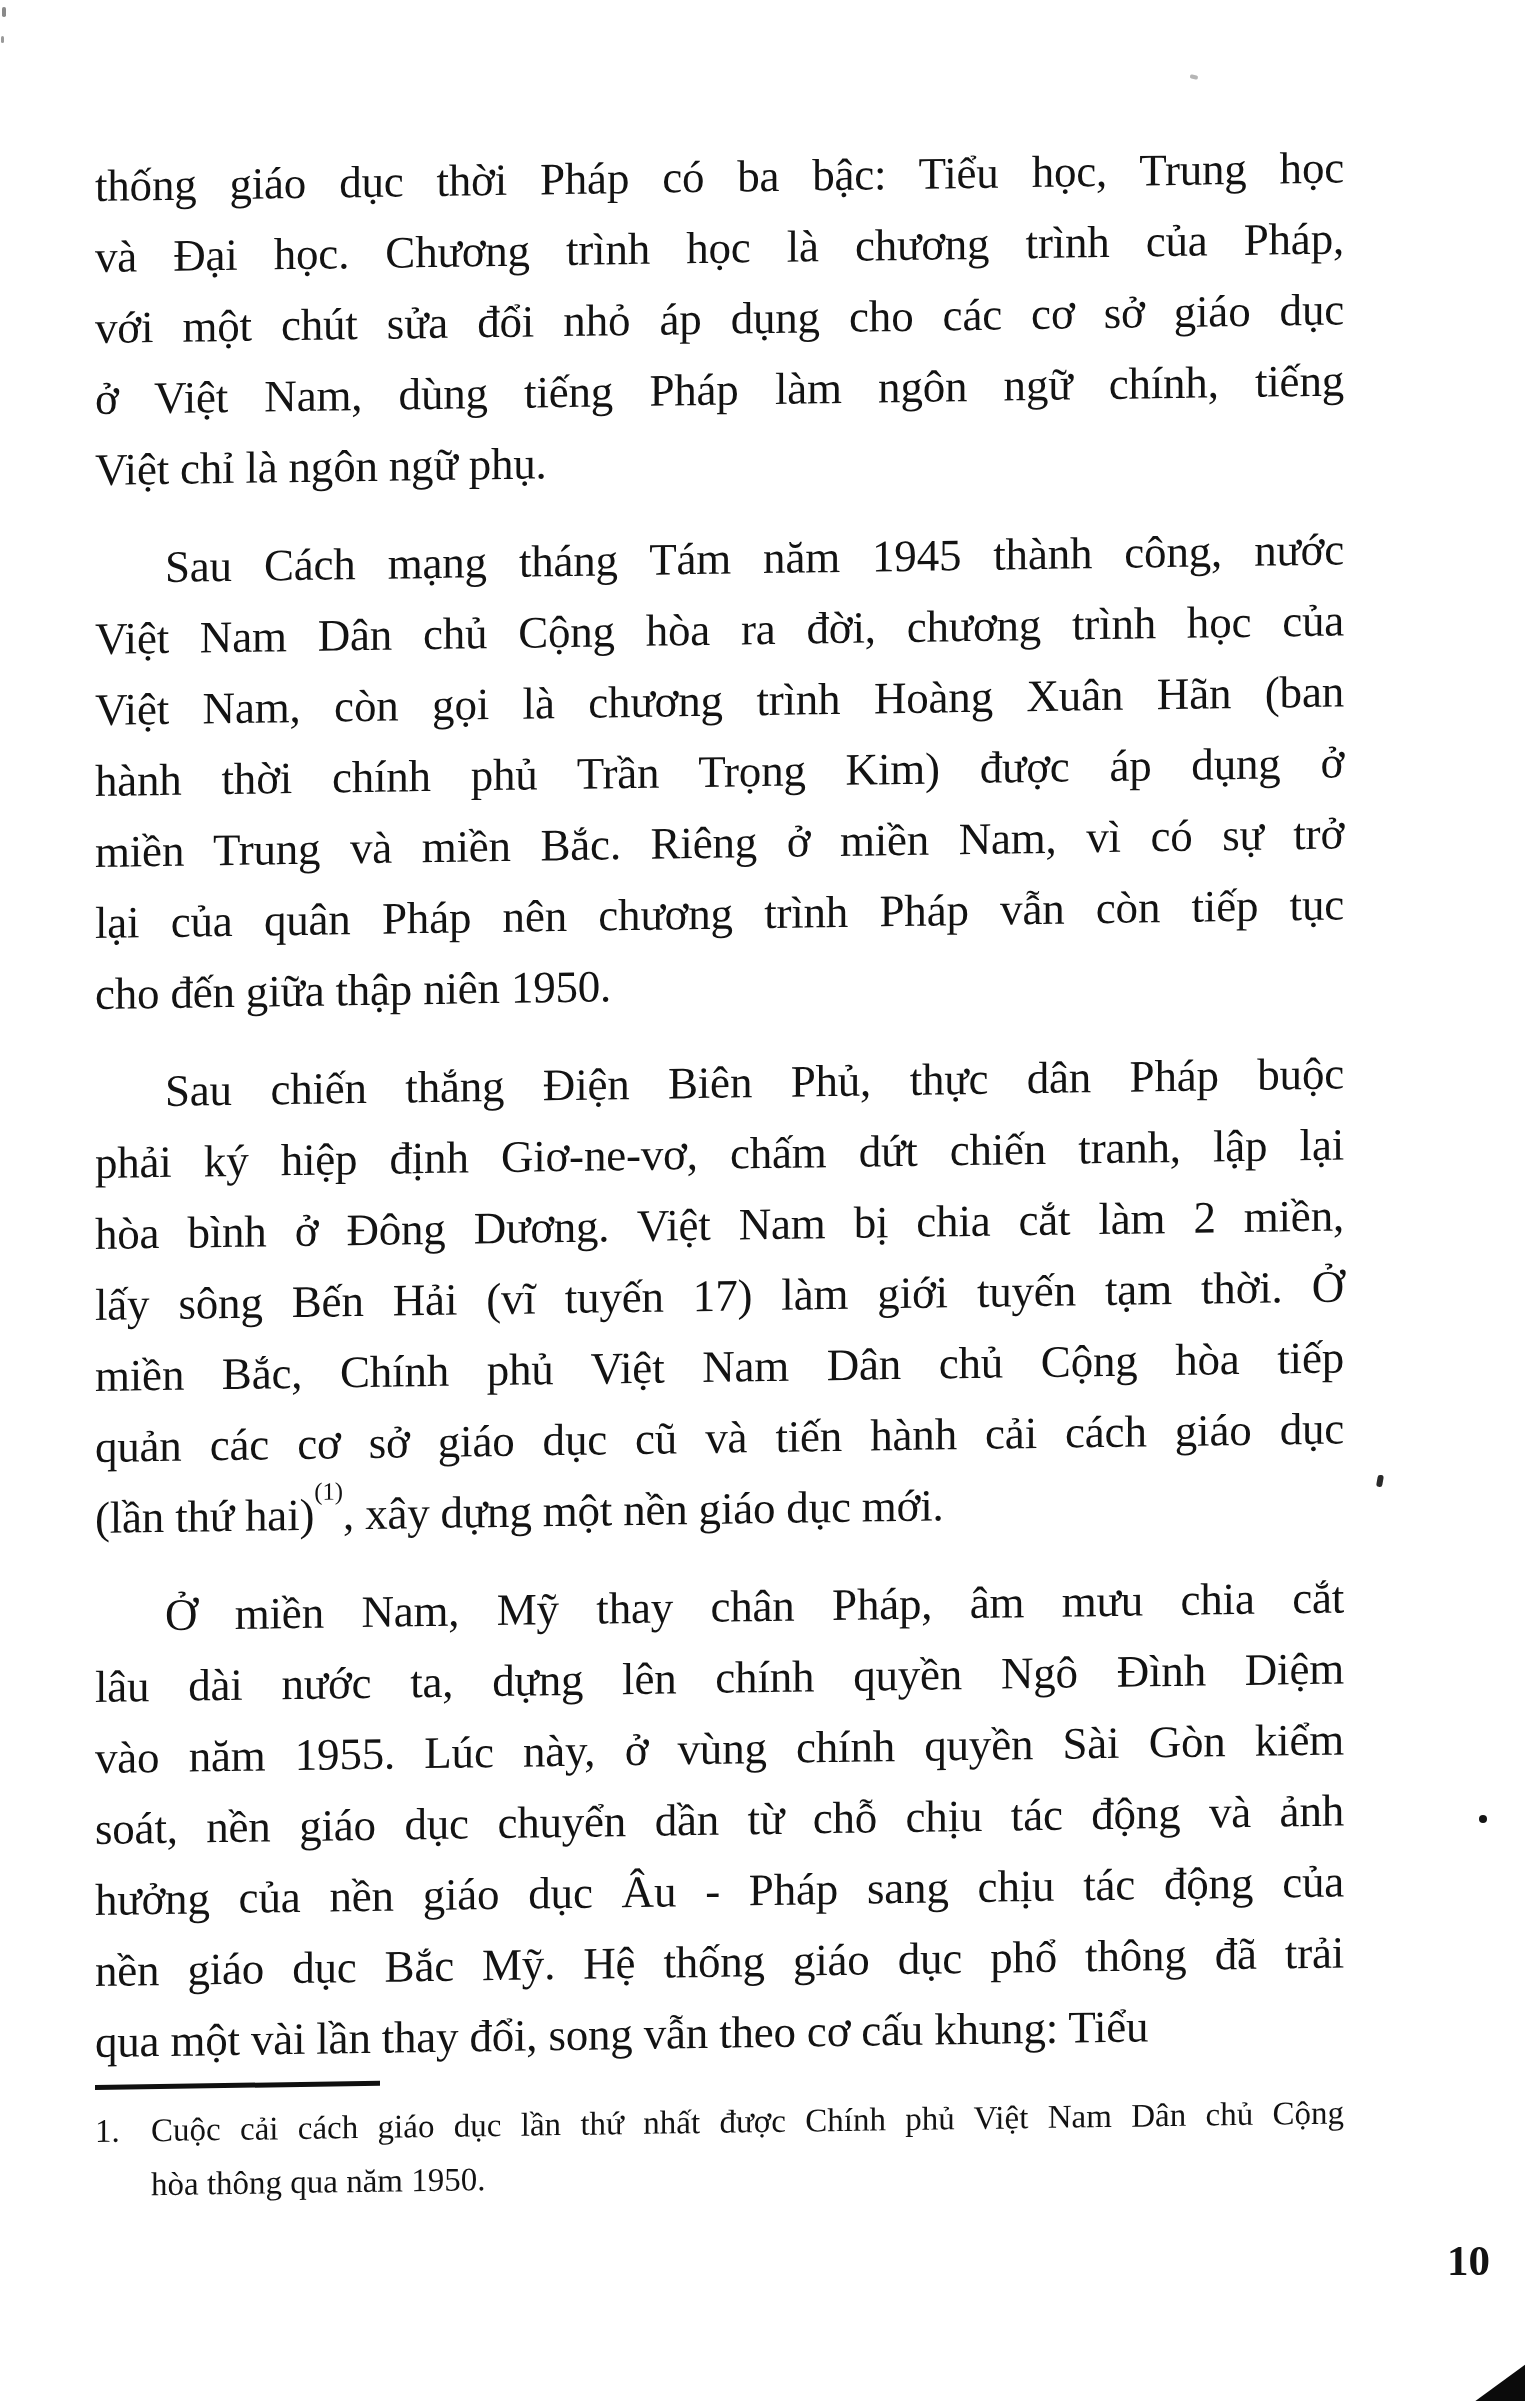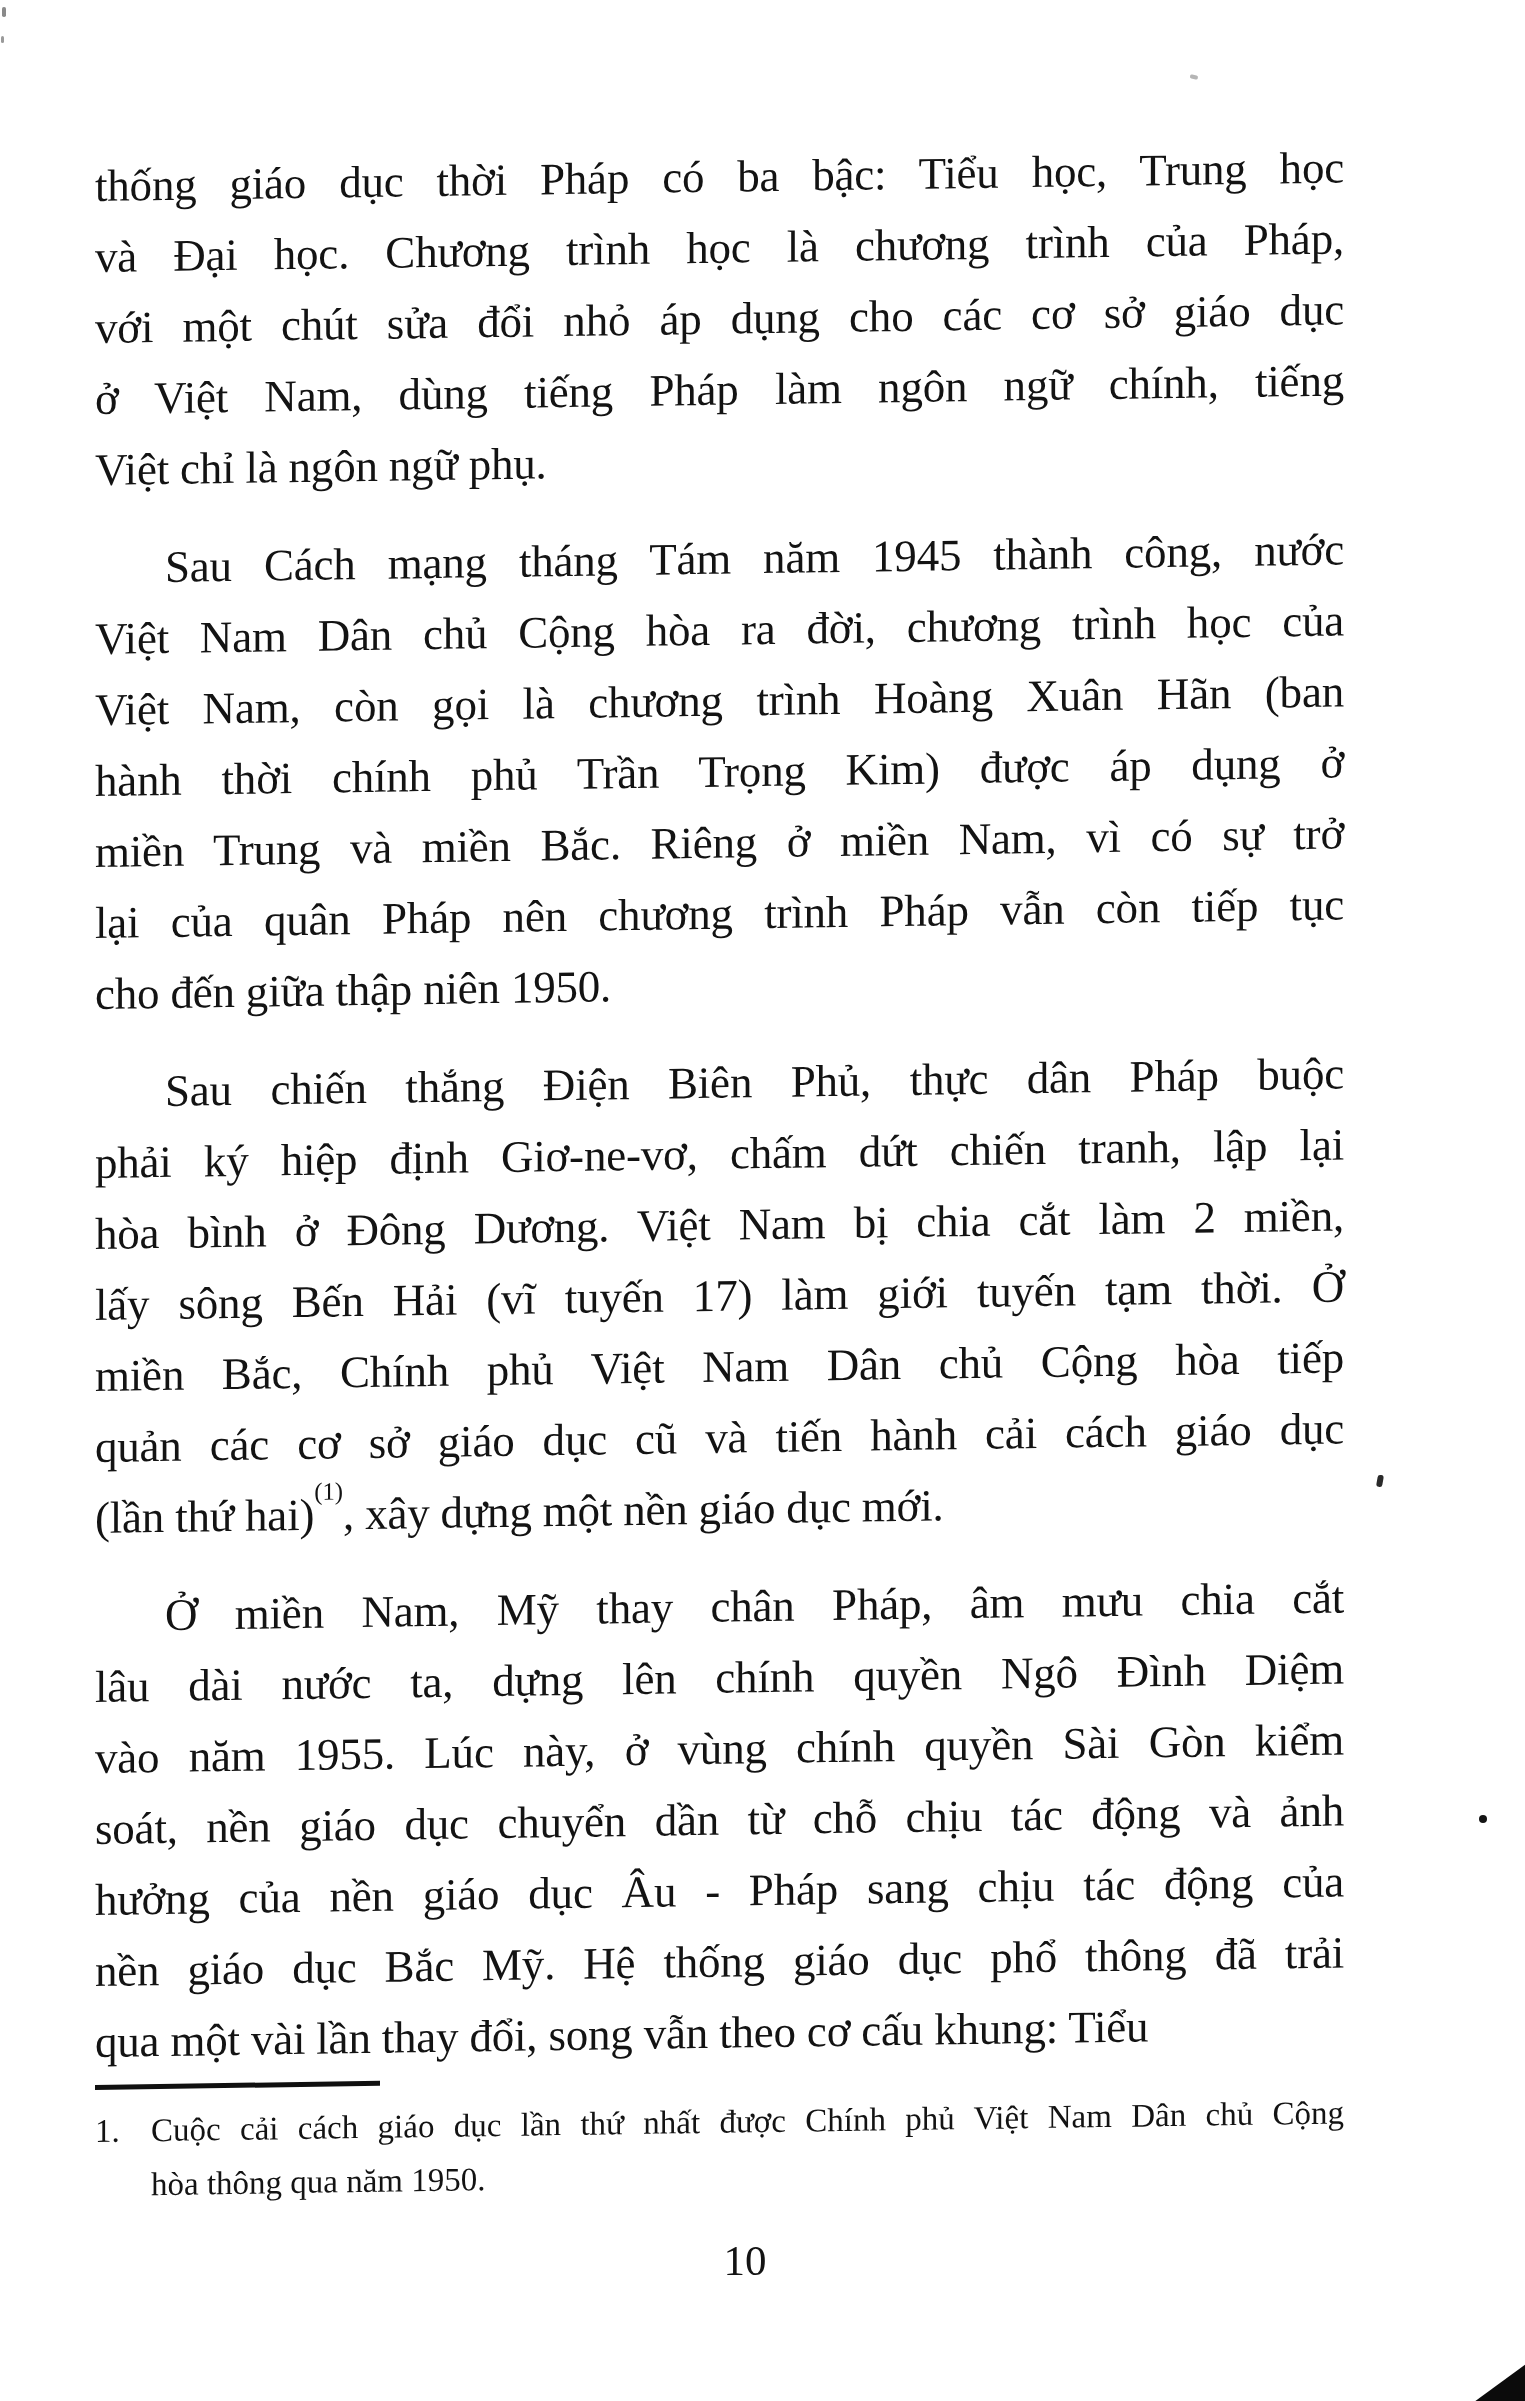--- a/index.html
+++ b/index.html
@@ -46,23 +46,24 @@
     font-size:33px;
     line-height:54px;
   }
   .fn-label{width:56px;flex:none;}
   .fn-lines{flex:1;min-width:0;}
   .fn-line{text-align:justify;text-align-last:justify;}
   .fn-line.last{text-align-last:left;}
   .page-number{
     position:absolute;
     top:2236px;left:0;width:1490px;
-    text-align:center;
+    text-align:right;
     font-size:43px;
     color:#131313;
+    font-weight:bold;
   }
   
   .artifact{position:absolute;background:#161616;}
   .speck-topleft-1{left:1.8px;top:7.2px;width:4.5px;height:10px;background:#8a8a8a;border-radius:1.8px;}
   .speck-topleft-2{left:0.9px;top:36px;width:3.6px;height:7.2px;background:#9a9a9a;border-radius:1.8px;}
   .speck-topright{left:1190px;top:75px;width:8px;height:3.6px;background:#b5b5b5;border-radius:1.8px;transform:rotate(14deg);}
   .speck-mid-right{left:1377px;top:1475px;width:6.3px;height:11.7px;background:#2a2a2a;border-radius:2.7px;transform:rotate(10deg);}
   .dot-low-right{left:1479px;top:1815px;width:8px;height:8px;background:#141414;border-radius:50%;}
   .corner-wedge{
     left:1474px;top:2364px;width:52px;height:38px;

